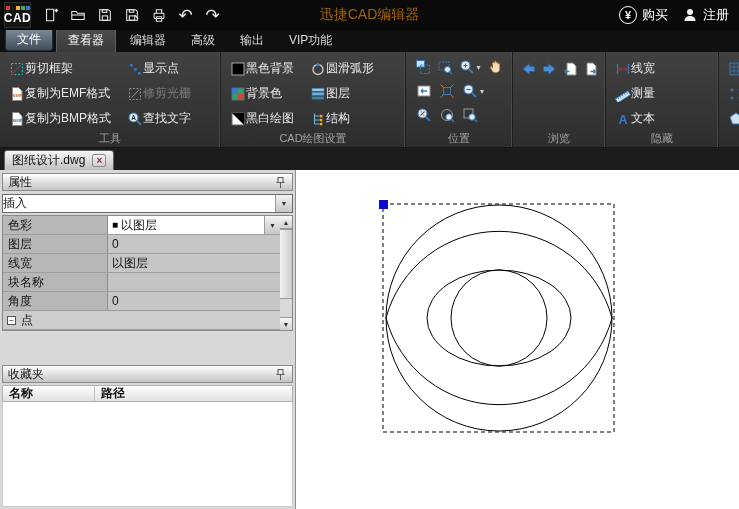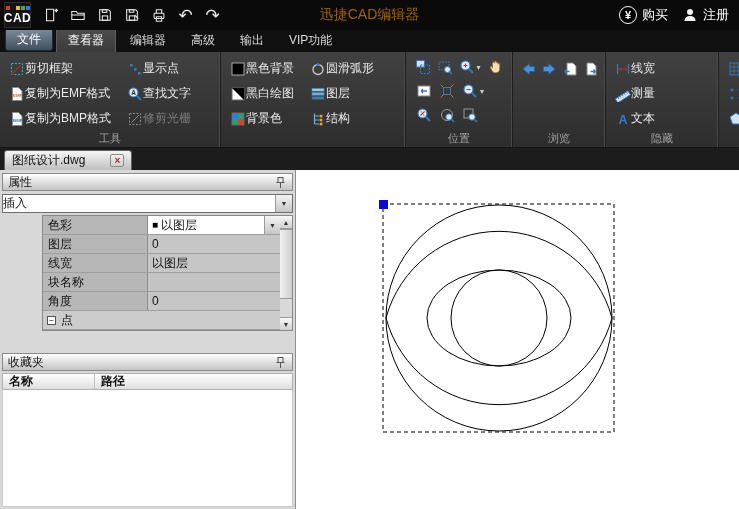--- a/index.html
+++ b/index.html
@@ -38,53 +38,53 @@
   .rbtn { display:flex; align-items:center; height:25px; padding:0 2px; color:#ebebeb; font-size:12px; white-space:nowrap; cursor:default; }
   .rbtn.disabled { color:#7b7b7b; }
   .ic16 { width:16px; height:16px; flex:none; display:block; }
   .pos-rows { display:flex; flex-direction:column; gap:2px; }
   .pos-row { display:flex; align-items:center; gap:2px; }
   .ibtn { width:21px; height:22px; display:flex; align-items:center; justify-content:center; }
   .caret { font-size:8px; color:#cfcfcf; width:8px; margin-left:-2px; }
 
   
   .doctabs { height:22px; background:#1c1c1c; display:flex; align-items:flex-end; padding-left:4px; }
-  .dtab { height:20px; display:flex; align-items:center; gap:25px; background:linear-gradient(#f6f6f6,#bfbfbf);
+  .dtab { height:20px; display:flex; align-items:center; gap:7px; background:linear-gradient(#f6f6f6,#bfbfbf);
           border:1px solid #5f5f5f; border-bottom:none; border-radius:3px 3px 0 0; padding:0 7px; color:#111; }
   .dtab-close { width:14px; height:13px; background:linear-gradient(#f2f2f2,#cecece); border:1px solid #8a8a8a; border-radius:2px;
                 color:#a32c2c; font-size:10px; font-weight:bold; line-height:11px; text-align:center; }
 
   
   .main { display:flex; height:339px; }
   .left-panel { width:296px; background:#d8d8d8; border-right:1px solid #8f8f8f; display:flex; flex-direction:column; flex:none; }
   .phead { height:18px; margin:3px 2px 0; background:linear-gradient(#ffffff,#c4c4c4); border:1px solid #8a8a8a;
            display:flex; align-items:center; color:#111; padding:0 5px; }
   .phead svg { margin-left:auto; }
   .combo { height:19px; margin:3px 2px 0; border:1px solid #6d6d6d; background:#fff; display:flex; align-items:stretch; }
   .combo-text { flex:1; display:flex; align-items:center; color:#111; }
   .combo-btn { width:17px; background:linear-gradient(#f4f4f4,#c6c6c6); border-left:1px solid #9a9a9a;
                display:flex; align-items:center; justify-content:center; font-size:7px; color:#333; }
   .gridwrap { display:flex; margin:2px 2px 0; height:116px; }
-  .grid { flex:1; border:1px solid #8a8a8a; border-right:none; background:#c4c4c4;margin-left:40px; }
+  .grid { flex:1; border:1px solid #8a8a8a; border-right:none; background:#c4c4c4; }
   .grow { display:flex; height:19px; border-bottom:1px solid #9e9e9e; color:#111; }
   .gcell-l { width:105px; background:#b7b7b7; border-right:1px solid #8f8f8f; display:flex; align-items:center; padding:0 5px; overflow:hidden; }
   .gcell-v { flex:1; background:#c6c6c6; display:flex; align-items:center; padding:0 4px; overflow:hidden; white-space:nowrap; }
   .gcell-v.white { background:#fff; padding:0; }
   .swatch { color:#000; font-size:10px; margin:0 3px 0 4px; line-height:1; }
   .vdrop { width:16px; align-self:stretch; margin-left:auto; background:linear-gradient(#f4f4f4,#c6c6c6);
            border-left:1px solid #9a9a9a; display:flex; align-items:center; justify-content:center; font-size:7px; color:#333; }
   .grow.group { background:#cccccc; }
   .grow.group .gfull { display:flex; align-items:center; gap:5px; padding:0 4px; width:100%; }
   .expander { width:9px; height:9px; background:#fff; border:1px solid #555; font-size:8px; line-height:7px; text-align:center; color:#111; }
   .vscroll { width:13px; border:1px solid #8a8a8a; border-left:none; background:#d9d9d9; display:flex; flex-direction:column; }
   .varrow { height:13px; flex:none; background:linear-gradient(#f8f8f8,#cfcfcf); font-size:7px; color:#333; text-align:center; line-height:13px; }
   .varrow.up { border-bottom:1px solid #9a9a9a; }
   .varrow.down { border-top:1px solid #9a9a9a; margin-top:auto; }
   .vthumb { height:70px; background:linear-gradient(90deg,#f1f1f1,#cdcdcd); border:1px solid #9a9a9a; border-left:none; border-right:none; }
-  .favhead { margin-top:22px; }
+  .favhead { margin-top:34px; }
   .fav-cols { display:flex; height:17px; margin:2px 2px 0; background:linear-gradient(#ffffff,#e0e0e0); border:1px solid #b0b0b0; color:#111; }
   .fav-col { display:flex; align-items:center; padding:0 6px;font-weight:bold; }
   .fav-col.first { width:92px; border-right:1px solid #c2c2c2; }
   .fav-list { flex:1; background:#fff; margin:0 2px 2px; border:1px solid #cccccc; border-top:none; }
 
   .canvas { flex:1; background:#fff; position:relative; }
   .canvas svg { position:absolute; left:0; top:0; }
 
   svg text { font-family:"Liberation Sans",sans-serif; }
 </style>
@@ -194,63 +194,63 @@
       </div>
       <div class="col">
         <div class="rbtn">
           <svg class="ic16" viewBox="0 0 16 16">
             <rect x="3" y="3" width="2.6" height="2.6" fill="#3a78b5"></rect>
               <rect x="7" y="7" width="2.6" height="2.6" fill="#3a78b5"></rect>
               <rect x="11" y="11" width="2.6" height="2.6" fill="#3a78b5"></rect>
           </svg>
           <span>显示点</span>
         </div>
+        <div class="rbtn disabled">
+          <svg class="ic16" viewBox="0 0 16 16">
+            <rect x="2.5" y="2.5" width="11" height="11" fill="none" stroke="#8a8a8a" stroke-dasharray="2 1.5"></rect>
+            <path d="M4.5 11.5 L12 4" stroke="#8a8a8a" fill="none"></path>
+          </svg>
+          <span>修剪光栅</span>
+        </div>
         <div class="rbtn">
           <svg class="ic16" viewBox="0 0 16 16">
             <circle cx="6.5" cy="6.5" r="4.5" fill="#dcebf8" stroke="#3a78b5" stroke-width="1.2"></circle>
             <line x1="10" y1="10" x2="14" y2="14" stroke="#3a78b5" stroke-width="2"></line>
             <text x="4.3" y="9" font-size="6.5" font-weight="bold" fill="#222">A</text>
           </svg>
           <span>查找文字</span>
         </div>
-        <div class="rbtn disabled">
-          <svg class="ic16" viewBox="0 0 16 16">
-            <rect x="2.5" y="2.5" width="11" height="11" fill="none" stroke="#8a8a8a" stroke-dasharray="2 1.5"></rect>
-            <path d="M4.5 11.5 L12 4" stroke="#8a8a8a" fill="none"></path>
-          </svg>
-          <span>修剪光栅</span>
-        </div>
       </div>
     </div>
     <div class="rgroup-label">工具</div>
   </div>
 
   <div class="rgroup" style="width:185px">
     <div class="cols">
       <div class="col">
         <div class="rbtn">
           <svg class="ic16" viewBox="0 0 16 16">
             <rect x="2" y="2" width="12" height="12" fill="#000" stroke="#a8a8a8"></rect>
           </svg>
           <span>黑色背景</span>
         </div>
         <div class="rbtn">
           <svg class="ic16" viewBox="0 0 16 16">
-            <rect x="2" y="2" width="12" height="12" fill="#fff" stroke="#666"></rect>
-              <path d="M2 2 H14 V14 z" fill="#000"></path>
-          </svg>
-          <span>黑白绘图</span>
-        </div>
-        <div class="rbtn">
-          <svg class="ic16" viewBox="0 0 16 16">
             <rect x="2" y="2" width="12" height="12" fill="#2f9e6e" stroke="#666"></rect>
             <rect x="2" y="2" width="6" height="6" fill="#3a78d0"></rect>
               <rect x="8" y="8" width="6" height="6" fill="#c94a3a"></rect>
           </svg>
           <span>背景色</span>
+        </div>
+        <div class="rbtn">
+          <svg class="ic16" viewBox="0 0 16 16">
+            <rect x="2" y="2" width="12" height="12" fill="#fff" stroke="#666"></rect>
+              <path d="M2 2 H14 V14 z" fill="#000"></path>
+          </svg>
+          <span>黑白绘图</span>
         </div>
       </div>
       <div class="col">
         <div class="rbtn">
           <svg class="ic16" viewBox="0 0 16 16">
             <circle cx="8" cy="8.5" r="5" fill="none" stroke="#c9c9c9" stroke-width="1.3"></circle>
               <circle cx="8" cy="3.5" r="1.6" fill="#3a78d0"></circle>
           </svg>
           <span>圆滑弧形</span>
         </div>
@@ -266,20 +266,21 @@
           <svg class="ic16" viewBox="0 0 16 16">
             <path d="M4.5 2.5 V13 M4.5 5 h5 M4.5 9 h5 M4.5 13 h5" fill="none" stroke="#6fb3dd" stroke-width="1.2"></path>
             <rect x="9.8" y="3.8" width="2.6" height="2.6" fill="#e8a33a"></rect>
               <rect x="9.8" y="7.8" width="2.6" height="2.6" fill="#e8a33a"></rect>
               <rect x="9.8" y="11.7" width="2.6" height="2.6" fill="#e8a33a"></rect>
           </svg>
           <span>结构</span>
         </div>
       </div>
     </div>
+    <div class="rgroup-label">CAD绘图设置</div>
   </div>
 
   <div class="rgroup" style="width:107px">
     <div class="pos-rows">
       <div class="pos-row">
         <div class="ibtn">
           <svg class="ic16" viewBox="0 0 16 16">
             <rect x="1.5" y="1.5" width="8" height="6.5" fill="#cfe3f5" stroke="#3a78b5"></rect>
             <rect x="5.5" y="6" width="9" height="8.5" fill="none" stroke="#3a78b5" stroke-dasharray="2 1"></rect>
           </svg>

